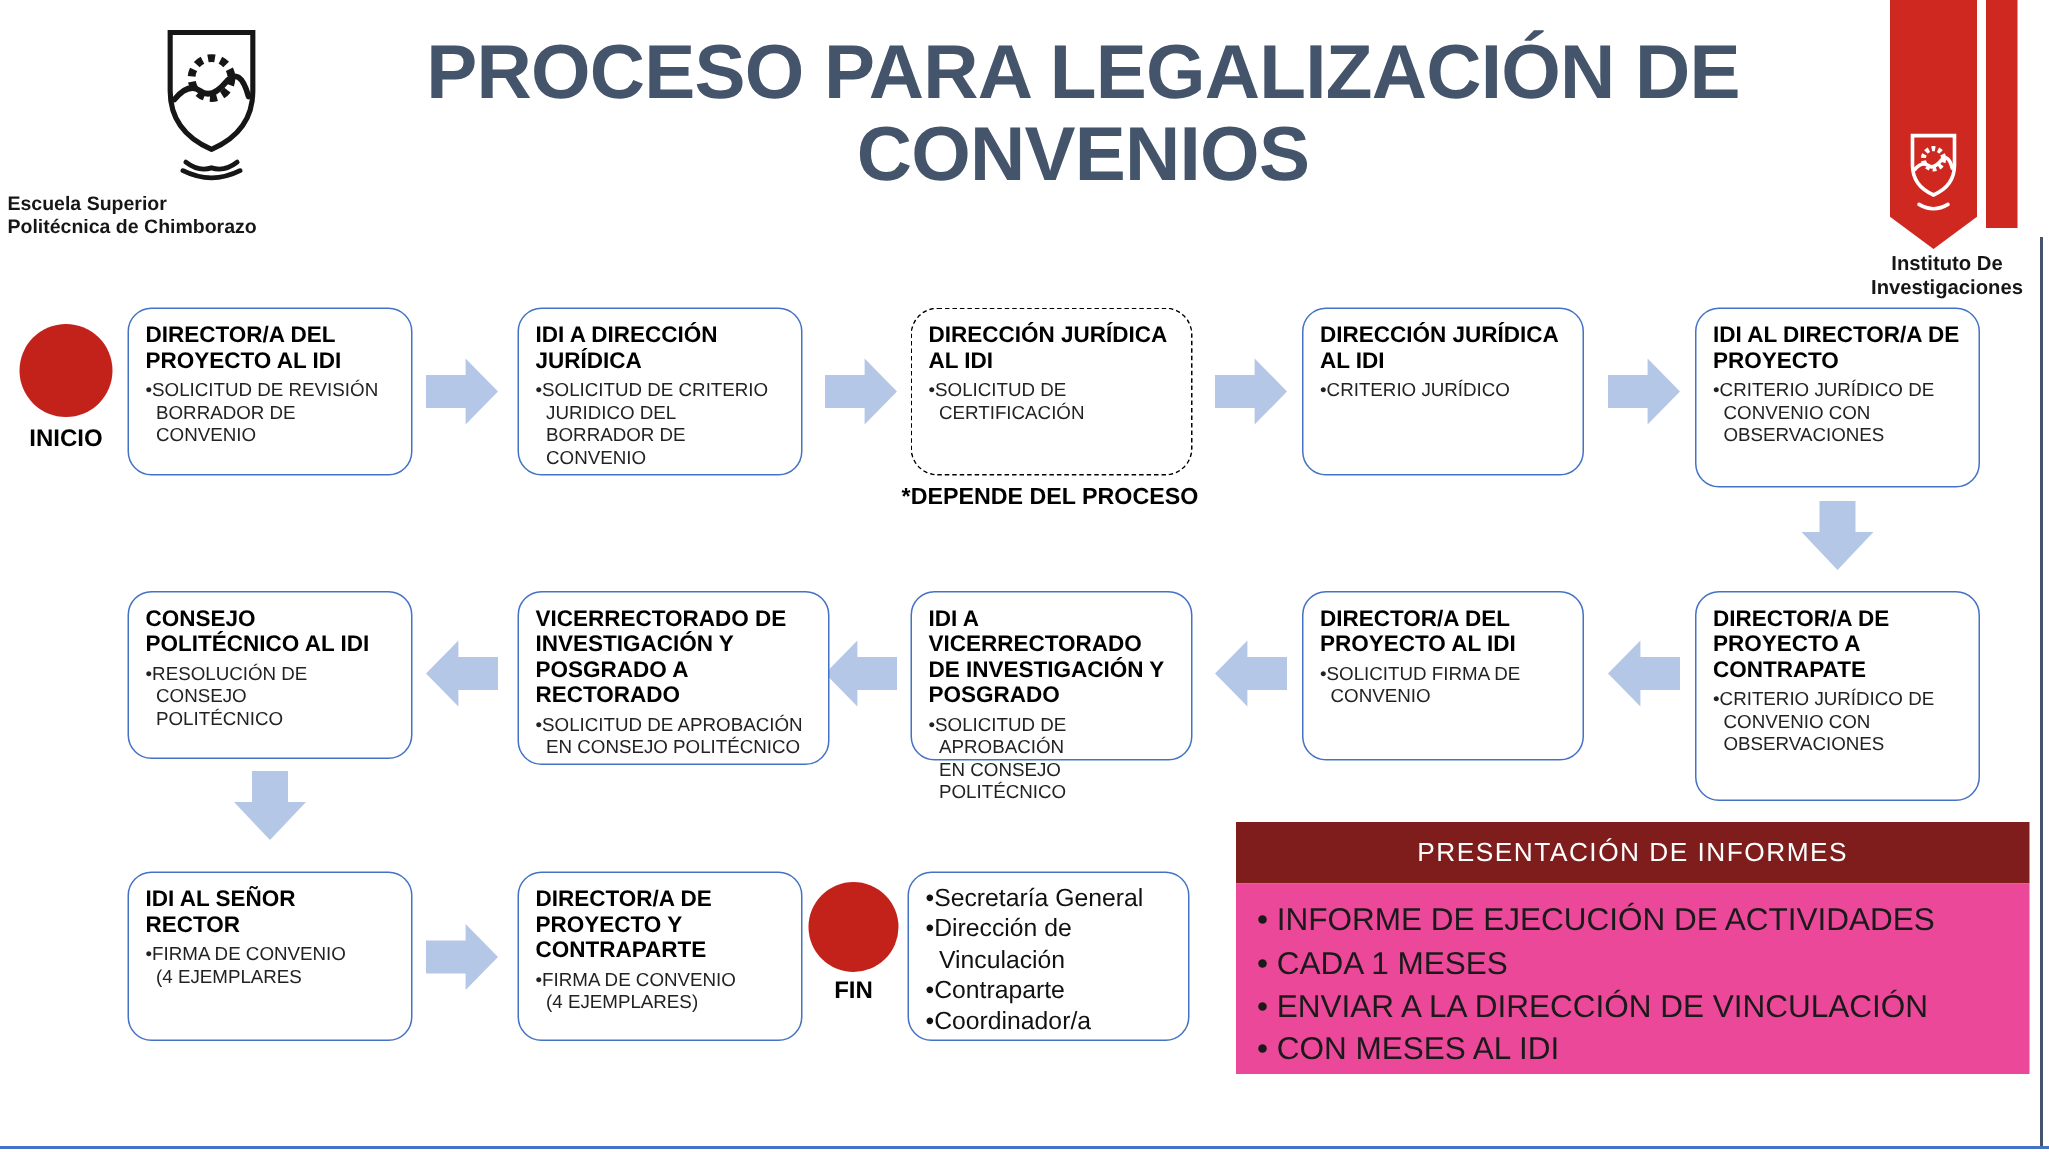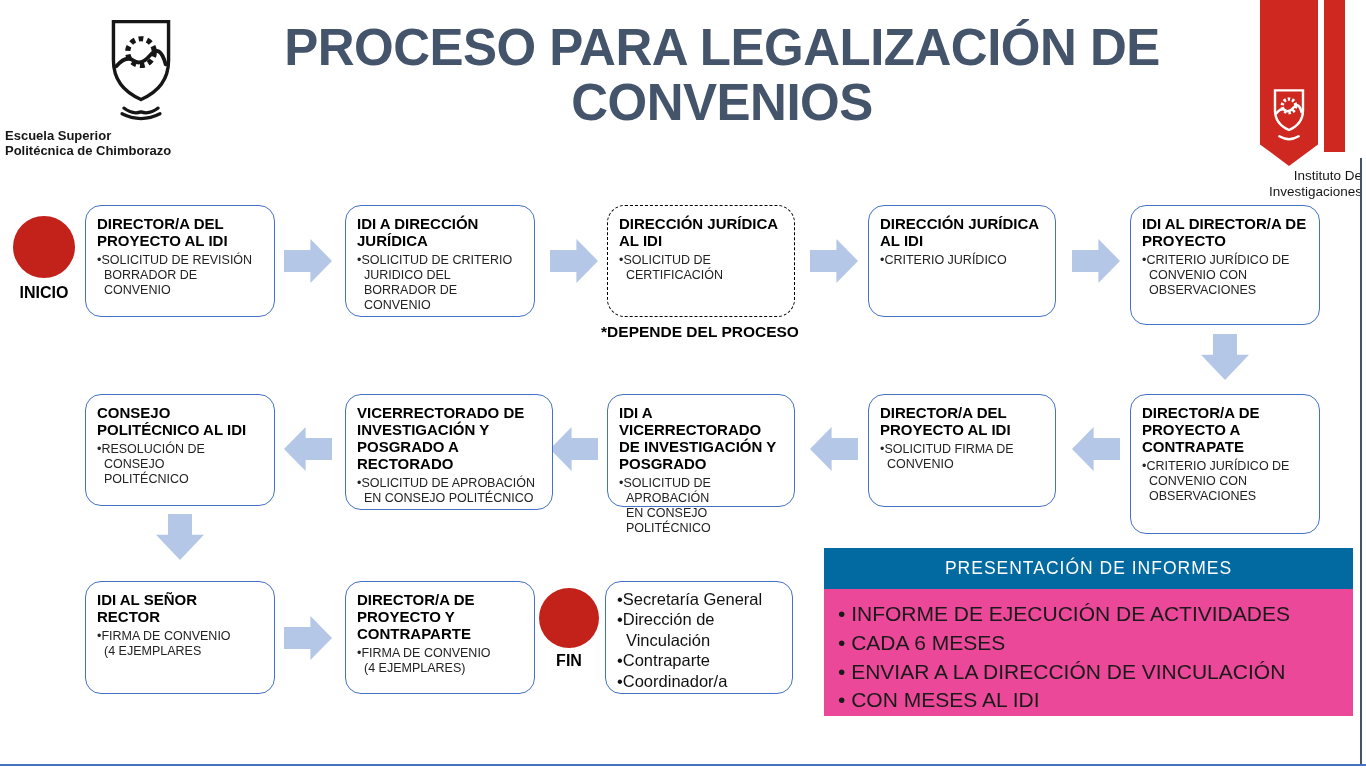--- a/index.html
+++ b/index.html
@@ -10,22 +10,22 @@
   
   .main-title{position:absolute;left:222px;top:20px;width:1000px;text-align:center;
     font-size:51px;font-weight:bold;color:#44546A;line-height:1.08;letter-spacing:-0.5px}
 
   
   .logo-left-text{position:absolute;left:5px;top:128px;width:310px;text-align:left;
     font-weight:bold;font-size:13px;line-height:1.18;color:#161616}
   .ribbon{position:absolute;left:1260px;top:0;width:58px;height:166px;background:#CE2820;
     clip-path:polygon(0 0,100% 0,100% 87%,50% 100%,0 87%)}
   .red-strip{position:absolute;left:1324px;top:0;width:21px;height:152px;background:#CE2820}
-  .logo-right-text{position:absolute;left:1234px;top:168px;width:128px;text-align:right;
-    font-weight:normal;font-size:13.5px;line-height:1.15;color:#161616}
+  .logo-right-text{position:absolute;left:1234px;top:168px;width:128px;text-align:center;
+    font-weight:bold;font-size:13.5px;line-height:1.15;color:#161616}
 
   
   .box{position:absolute;background:#fff;border:1.4px solid #4472C4;border-radius:16px;
     padding:9px 11px;box-sizing:border-box}
   .box.dashed{border:1.6px dashed #000;border-radius:18px}
   .bt{font-weight:bold;font-size:15px;line-height:1.14;color:#000;margin-bottom:4px}
   .blt{font-size:12.5px;line-height:1.2;color:#222;padding-left:7px;text-indent:-7px;white-space:pre-line}
   .blt::before{content:"•"}
   .blt-big{font-size:16.5px;line-height:1.24;color:#111;padding-left:9px;text-indent:-9px;white-space:pre-line}
   .blt-big::before{content:"•"}
@@ -36,21 +36,21 @@
   .al{clip-path:polygon(100% 26%,45% 26%,45% 2%,0 50%,45% 98%,45% 74%,100% 74%)}
   .ad{clip-path:polygon(26% 0,74% 0,74% 45%,98% 45%,50% 100%,2% 45%,26% 45%)}
 
   
   .circle{position:absolute;border-radius:50%;background:#C3221B}
   .clabel{position:absolute;font-weight:bold;font-size:16px;color:#000;text-align:center}
 
   .note{position:absolute;font-weight:bold;font-size:15.5px;color:#000;text-align:center}
 
   
-  .panel-header{position:absolute;left:824px;top:548px;width:529px;height:41px;background:#0369a1;
+  .panel-header{position:absolute;left:824px;top:548px;width:529px;height:41px;background:#7f1d1d;
     color:#fff;font-size:17.5px;letter-spacing:1px;display:flex;align-items:center;justify-content:center}
   .panel-body{position:absolute;left:824px;top:589px;width:529px;height:127px;background:#ec4899;
     padding:11px 14px;box-sizing:border-box}
   .pb{font-size:21px;line-height:1.37;color:#1a1a1a;padding-left:14px;text-indent:-14px}
   .pb::before{content:"• "}
 
   
   .edge-right{position:absolute;left:1360px;top:158px;width:2px;height:608px;background:#44546A}
   .edge-bottom{position:absolute;left:0;top:764px;width:1366px;height:2px;background:#4472C4}
 
@@ -188,19 +188,19 @@
 Vinculación</div>
     <div class="blt-big">Contraparte</div>
     <div class="blt-big">Coordinador/a</div>
   </div>
 
 </div>
 
 <div class="panel-header">PRESENTACIÓN DE INFORMES</div>
 <div class="panel-body">
   <div class="pb">INFORME DE EJECUCIÓN DE ACTIVIDADES</div>
-  <div class="pb">CADA 6 MESES</div>
+  <div class="pb">CADA 1 MESES</div>
   <div class="pb">ENVIAR A LA DIRECCIÓN DE VINCULACIÓN</div>
   <div class="pb">CON MESES AL IDI</div>
 </div>
 
 <div class="edge-right"></div>
 <div class="edge-bottom"></div>
 
 </body></html>

